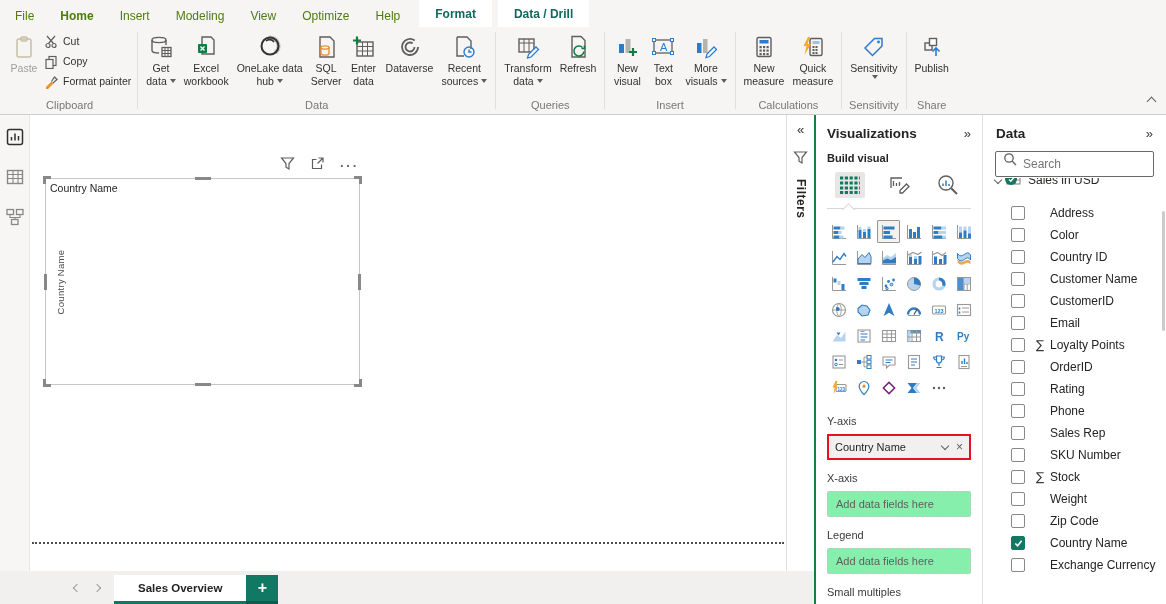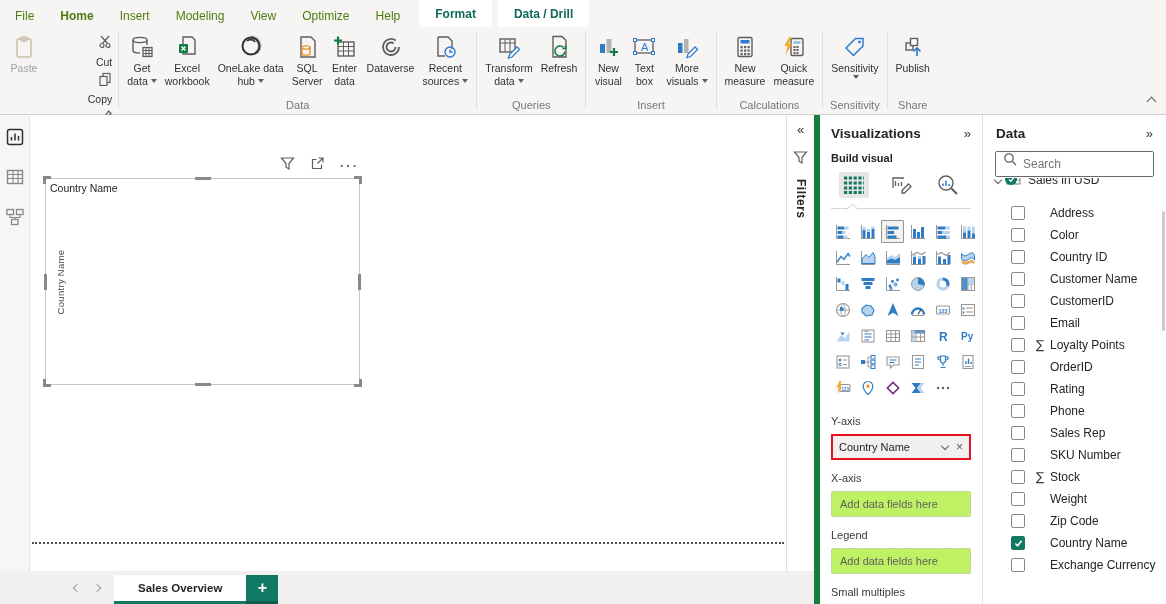--- a/index.html
+++ b/index.html
@@ -18,21 +18,21 @@
   .rcontent{flex:1;display:flex;align-items:flex-start;}
   .glabel{height:15px;font-size:11px;color:#797775;text-align:center;line-height:13px;}
   .vsep{width:1px;background:#e1dfdd;margin:5px 0;}
   .rbtn{display:flex;flex-direction:column;align-items:center;padding:3px 4px 0;min-width:36px;cursor:default;}
   .rbtn .ric{height:30px;display:flex;align-items:center;}
   .rbtn .ric svg{display:block;}
   .rlbl{font-size:10.5px;line-height:12.5px;color:#323130;white-space:nowrap;display:flex;align-items:center;justify-content:center;}
   .rbtn.disabled .rlbl{color:#a19f9d;}
   .car{width:0;height:0;border-left:3.5px solid transparent;border-right:3.5px solid transparent;border-top:4px solid #605e5c;display:inline-block;margin-left:3px;}
   .smallbtns{display:flex;flex-direction:column;gap:4px;padding:6px 2px 0 2px;}
-  .sbtn{display:flex;align-items:flex-end;gap:5px;font-size:10.5px;color:#323130;white-space:nowrap;flex-direction:column;}
+  .sbtn{display:flex;align-items:flex-start;gap:5px;font-size:10.5px;color:#323130;white-space:nowrap;}
   .collapse-rb{position:absolute;right:10px;bottom:8px;width:8px;height:8px;}
   .chev-up{width:7px;height:7px;border-top:1.6px solid #605e5c;border-right:1.6px solid #605e5c;transform:rotate(-45deg);display:block;}
   
   .main{display:flex;height:489px;}
   .left-col{width:814px;display:flex;flex-direction:column;}
   .work{height:456px;display:flex;background:#fff;}
   .viewbar{width:30px;background:#f7f6f5;border-right:1px solid #e8e6e4;display:flex;flex-direction:column;align-items:center;padding-top:12px;gap:16px;}
   .canvas{flex:1;position:relative;background:#fff;}
   .dotline{position:absolute;left:2px;right:2px;top:427px;border-top:2px dotted #4f4d4b;}
   
@@ -57,38 +57,38 @@
   .fstrip svg{margin-top:14px;}
   .vtext{writing-mode:vertical-rl;font-size:12px;font-weight:700;color:#252423;margin-top:10px;letter-spacing:.5px;}
   
   .pagebar{height:33px;background:#f1f0ef;display:flex;align-items:flex-end;padding-left:40px;}
   .pnav{display:flex;gap:14px;align-items:center;height:100%;padding:0 14px 0 34px;}
   .nav-l{width:6px;height:6px;border-left:1.4px solid #9d9b99;border-bottom:1.4px solid #9d9b99;transform:rotate(45deg);}
   .nav-r{width:6px;height:6px;border-right:1.4px solid #9d9b99;border-top:1.4px solid #9d9b99;transform:rotate(45deg);}
   .ptab{height:29px;background:#fff;display:flex;align-items:center;padding:0 24px;font-size:11.5px;font-weight:700;color:#252423;border-bottom:3px solid #117864;}
   .padd{width:32px;height:29px;background:#117864;color:#fff;display:flex;align-items:center;justify-content:center;font-size:16px;font-weight:700;border-bottom:3px solid #0d5c4d;}
   
-  .viz-pane{width:168px;border-left:6px solid #15803d;background:#fff;padding:11px 11px 0;overflow:hidden;position:relative;}
+  .viz-pane{width:168px;border-left:2px solid #15803d;background:#fff;padding:11px 11px 0;overflow:hidden;position:relative;}
   .pane-h{display:flex;justify-content:space-between;align-items:center;font-size:13.5px;font-weight:700;color:#252423;}
   .chev2{color:#3b3a39;font-size:13px;font-weight:400;}
   .build-label{font-size:11px;font-weight:700;margin-top:11px;color:#252423;}
   .vtabs{display:flex;justify-content:space-between;align-items:center;padding:7px 8px 9px;border-bottom:1px solid #d8d6d4;position:relative;}
   .vtab{padding:3px;border-radius:2px;display:flex;}
   .vtab.sel{background:#e8e6e4;}
   .notch{position:absolute;left:17px;bottom:-6px;width:9px;height:9px;background:#fff;border-left:1px solid #d8d6d4;border-top:1px solid #d8d6d4;transform:rotate(45deg);}
   .gallery{display:grid;grid-template-columns:repeat(6,1fr);gap:3px 2px;padding:11px 0 4px;}
   .gcell{width:23px;height:23px;display:flex;align-items:center;justify-content:center;border:1px solid transparent;border-radius:1px;}
   .gcell.sel{border-color:#96948f;background:#f3f2f1;}
   .well-label{font-size:11px;color:#3b3a39;margin-top:12px;}
   .red-box{border:2px solid #e81123;margin-top:7px;}
   .chip{height:22px;background:#f1f0ef;display:flex;align-items:center;justify-content:space-between;padding:0 6px;font-size:11px;color:#252423;}
   .chip-ctl{display:flex;align-items:center;gap:8px;color:#605e5c;}
   .chev-dn{width:6px;height:6px;border-right:1.3px solid #605e5c;border-bottom:1.3px solid #605e5c;transform:rotate(45deg);margin-top:-3px;}
   .chip-x{font-size:12px;color:#605e5c;line-height:10px;}
-  .add-box{height:26px;border:1px dashed #c8c6c4;border-radius:2px;background:#bef264;display:flex;align-items:center;padding:0 8px;font-size:11px;color:#605e5c;margin-top:7px;}
+  .add-box{height:26px;border:1px dashed #c8c6c4;border-radius:2px;background:#86efac;display:flex;align-items:center;padding:0 8px;font-size:11px;color:#605e5c;margin-top:7px;}
   
   .data-pane{width:184px;border-left:1px solid #e1dfdd;background:#fff;padding-top:11px;overflow:hidden;position:relative;}
   .data-pane .pane-h{padding:0 13px;}
   .searchbox{margin:10px 12px 0;height:26px;border:1px solid #6b6966;border-radius:2px;display:flex;gap:6px;padding:0 7px;background:#fff;}
   .searchbox input{border:none;outline:none;width:100%;font-size:12px;background:transparent;color:#252423;font-family:inherit;}
   .tblrow-clip{height:15px;overflow:hidden;margin-top:1px;}
   .tblrow{display:flex;align-items:center;gap:5px;padding-left:12px;margin-top:-6px;font-size:12px;color:#252423;}
   .tbl-ic{position:relative;width:17px;height:15px;}
   .badge{position:absolute;left:-1px;top:1px;width:12px;height:12px;border-radius:50%;background:#117864;display:flex;align-items:center;justify-content:center;}
   .fields{padding-top:9px;}

